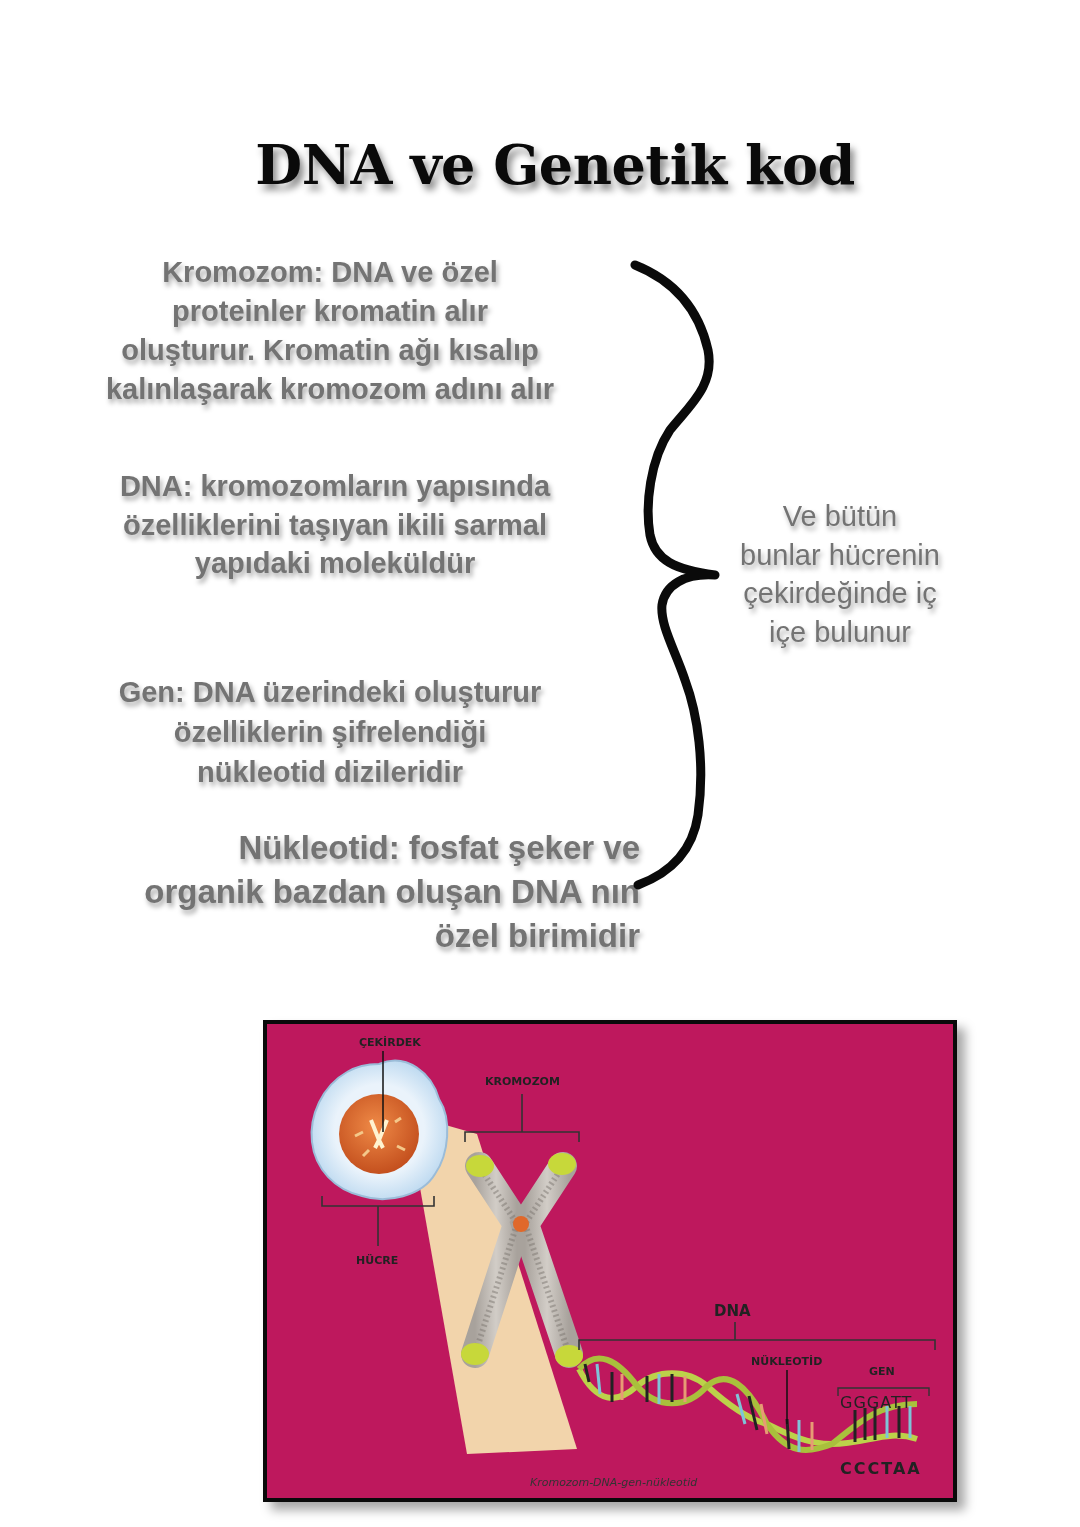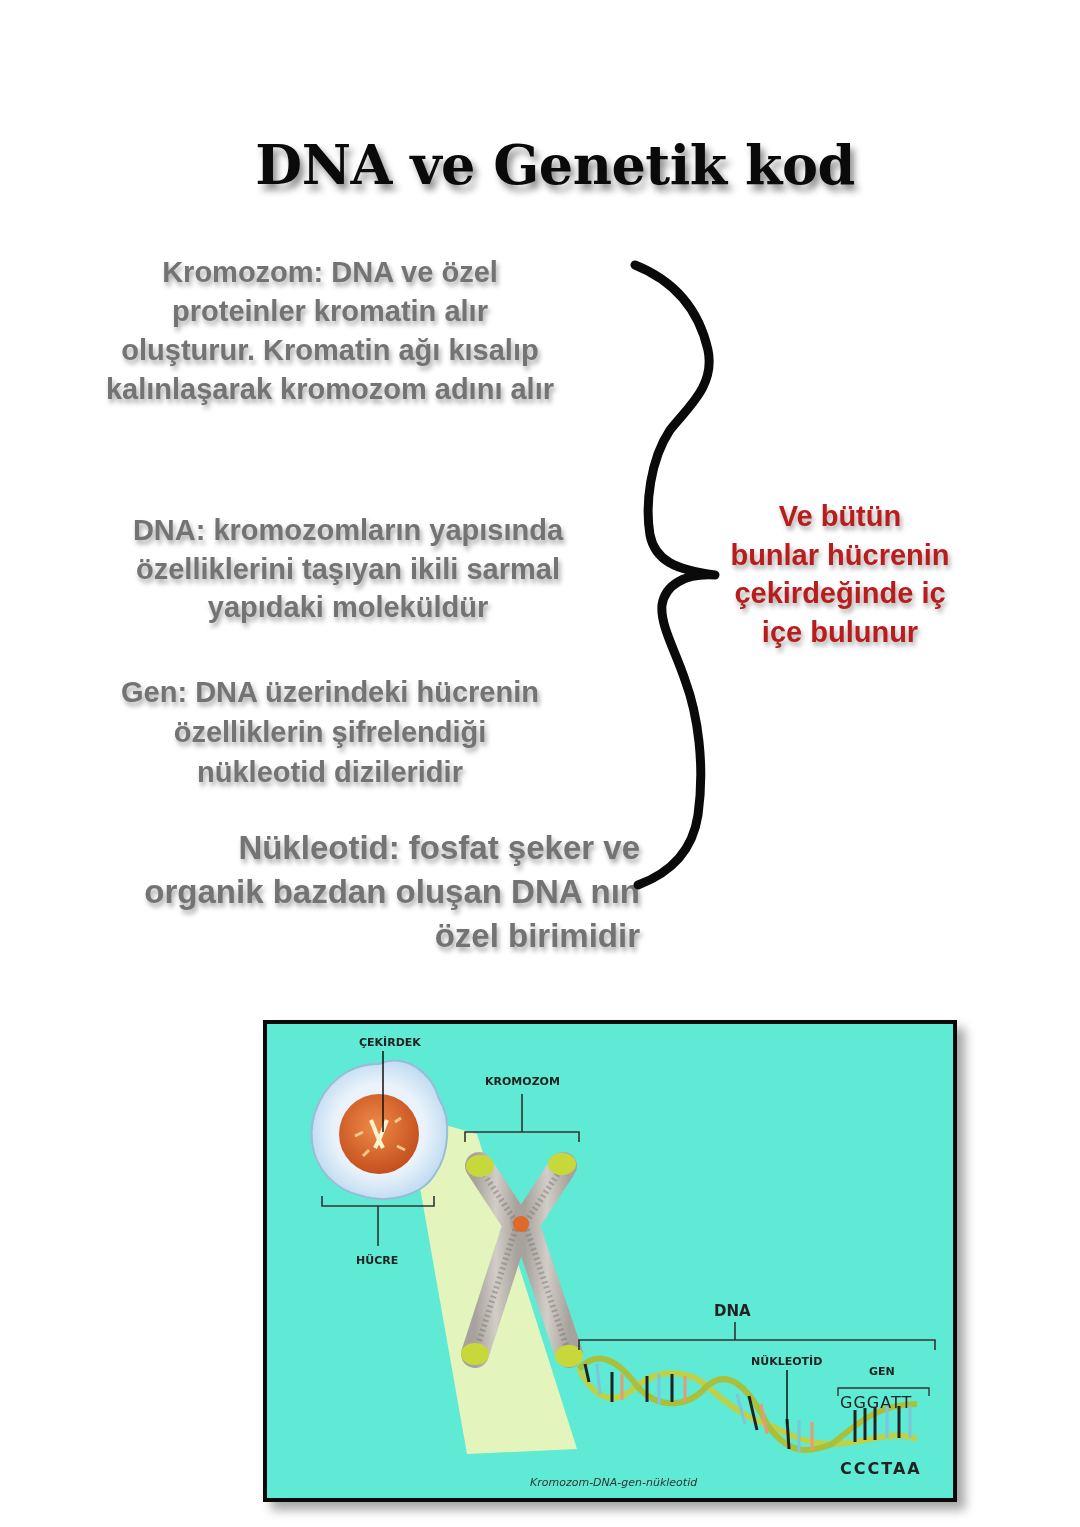--- a/index.html
+++ b/index.html
@@ -6,31 +6,31 @@
   body { width: 1080px; height: 1527px; position: relative; overflow: hidden;
          font-family: "Liberation Sans", "DejaVu Sans", sans-serif; color: #0b0b0b; }
   .title { position: absolute; left: 0; width: 1110px; top: 133px; text-align: center;
            font-family: "DejaVu Serif", "Liberation Serif", serif; font-weight: 900;
            font-size: 54px; letter-spacing: -0.5px; color: #0a0a0a;
            text-shadow: 4px 6px 7px rgba(0,0,0,0.45); }
   .def { position: absolute; text-align: center; font-weight: bold; color: #737373;
          text-shadow: 2px 4px 5px rgba(0,0,0,0.35); }
   .def .line { display: block; white-space: nowrap; }
   #def-kromozom { left: 70px; width: 520px; top: 253px; font-size: 29px; line-height: 39px; }
-  #def-dna { left: 93px; width: 510px; top: 467px; font-size: 29px; line-height: 38.5px; margin-top: 44px; }
+  #def-dna { left: 80px; width: 510px; top: 467px; font-size: 29px; line-height: 38.5px; }
   #def-gen { left: 70px; width: 520px; top: 672px; font-size: 29px; line-height: 40px; }
   #def-nukleotid { left: 60px; width: 580px; top: 826px; font-size: 33px; line-height: 44px; text-align: right; }
   #summary { position: absolute; left: 715px; width: 250px; top: 497px; text-align: center;
-             font-weight: bold; font-size: 29px; line-height: 38.5px; color: #b91c1c;
+             font-weight: normal; font-size: 29px; line-height: 38.5px; color: #737373;
              text-shadow: 2px 4px 5px rgba(0,0,0,0.35); }
   #summary .line { display: block; white-space: nowrap; }
   #brace { position: absolute; left: 620px; top: 255px; width: 120px; height: 650px; }
 
   #figure { position: absolute; left: 263px; top: 1020px; width: 686px; height: 474px;
-            border: 4px solid #0a0a0a; background: #5eead4;
+            border: 4px solid #0a0a0a; background: #be185d;
             box-shadow: 8px 8px 10px rgba(0,0,0,0.35); }
   #figure svg { position: absolute; left: 0; top: 0; }
   .lbl { font-family: "DejaVu Sans", sans-serif; font-weight: bold; fill: #222; }
 </style>
 </head>
 <body>
 
 <div class="title">DNA ve Genetik kod</div>
 
 <div class="def" id="def-kromozom">
@@ -40,21 +40,21 @@
   <span class="line">kalınlaşarak kromozom adını alır</span>
 </div>
 
 <div class="def" id="def-dna">
   <span class="line">DNA: kromozomların yapısında</span>
   <span class="line">özelliklerini taşıyan ikili sarmal</span>
   <span class="line">yapıdaki moleküldür</span>
 </div>
 
 <div class="def" id="def-gen">
-  <span class="line">Gen: DNA üzerindeki hücrenin</span>
+  <span class="line">Gen: DNA üzerindeki oluşturur</span>
   <span class="line">özelliklerin şifrelendiği</span>
   <span class="line">nükleotid dizileridir</span>
 </div>
 
 <div class="def" id="def-nukleotid">
   <span class="line">Nükleotid: fosfat şeker ve</span>
   <span class="line">organik bazdan oluşan DNA nın</span>
   <span class="line">özel birimidir</span>
 </div>
 

